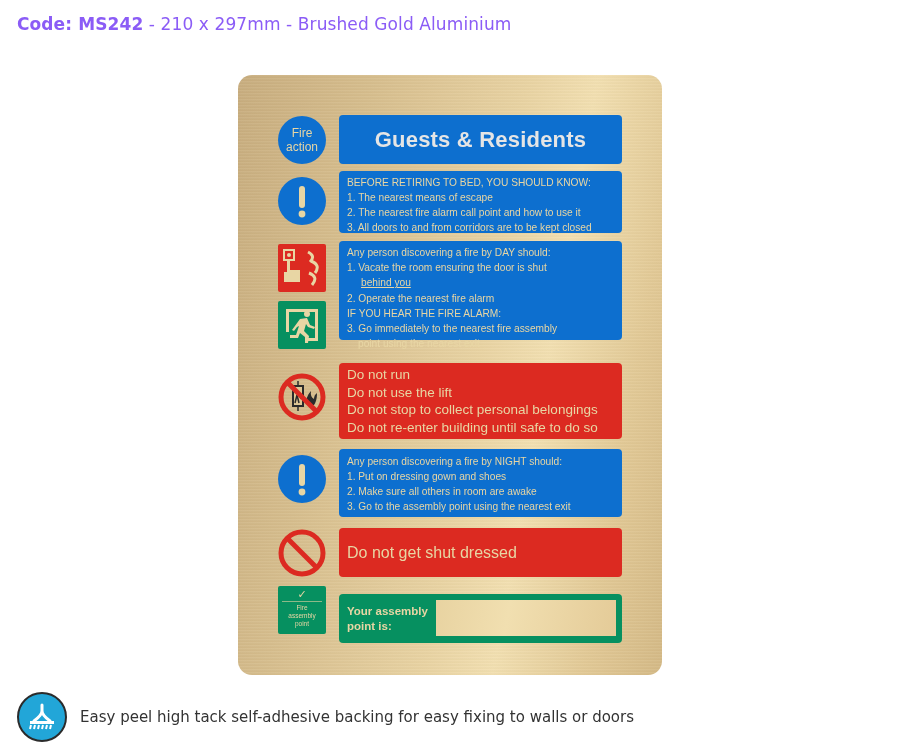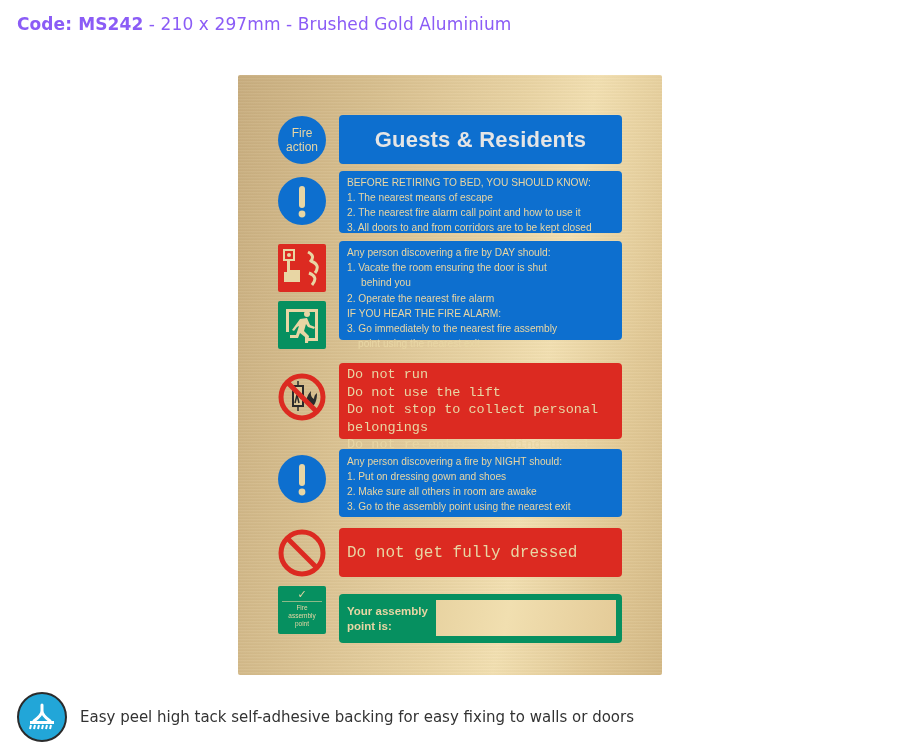--- a/index.html
+++ b/index.html
@@ -7,33 +7,33 @@
   body { position: relative; font-family: "DejaVu Sans", sans-serif; color: #333333; }
 
   .product-code {
     position: absolute; left: 17px; top: 14px;
     font-size: 17px; color: #8b5cf6; letter-spacing: 0.1px;
   }
   .product-code b { font-weight: bold; }
 
   .sign {
     position: absolute; left: 238px; top: 75px; width: 424px; height: 600px;
-    border-radius: 2px;
+    border-radius: 14px;
     background:
       repeating-linear-gradient(180deg, rgba(255,255,255,0.06) 0px, rgba(255,255,255,0.06) 1px, rgba(0,0,0,0.03) 2px, rgba(0,0,0,0) 3px),
       linear-gradient(100deg, #c8ad7e 0%, #d6bd8c 25%, #e9d3a2 55%, #f2dfb0 68%, #e2c995 85%, #d4b985 100%);
   }
 
   .icon-col { position: absolute; left: 40px; width: 48px; }
   .panel {
     position: absolute; left: 101px; width: 283px; border-radius: 4px;
     color: #e8d6a4; font-family: "Liberation Sans", sans-serif;
   }
   .blue { background: #0d6fcf; }
-  .red { background: #dc2a21; font-family: Liberation Mono, monospace; }
+  .red { background: #dc2a21; }
   .green { background: #069060; }
 
   .circle-blue {
     width: 48px; height: 48px; border-radius: 50%; background: #0d6fcf;
     display: flex; align-items: center; justify-content: center; flex-direction: column;
   }
   .fire-action-text {
     color: #e8d6a4; font-family: "Liberation Sans", sans-serif; font-size: 12px; line-height: 14px; text-align: center;
   }
 
@@ -101,21 +101,21 @@
     <svg width="48" height="48" viewBox="0 0 48 48">
       <rect width="48" height="48" rx="2" fill="#069060"></rect>
       <path d="M8 8 h32 v32 h-10 v-3 h7 v-26 h-26 v20 h-3 z" fill="#e8d6a4"></path>
       <circle cx="29" cy="13" r="3" fill="#e8d6a4"></circle>
       <path d="M22 18 l7 -1 l3 7 l5 2 l-1 2 l-6 -2 l-2 -3 l-2 7 l5 5 l-1 7 h-3 l0 -6 l-5 -4 l-2 5 h-8 v-3 h6 l3 -9 l-2 1 l-3 4 l-2 -1 z" fill="#e8d6a4"></path>
     </svg>
   </div>
   <div class="panel blue list-panel" style="top:166px; height:99px; line-height:15.2px;">
     <div class="line">Any person discovering a fire by DAY should:</div>
     <div class="line">1. Vacate the room ensuring the door is shut</div>
-    <div class="line" style="padding-left:14px;">    behind you</div>
+    <div class="line" style="padding-left:14px;text-decoration:underline;">    behind you</div>
     <div class="line">2. Operate the nearest fire alarm</div>
     <div class="line">IF YOU HEAR THE FIRE ALARM:</div>
     <div class="line">3. Go immediately to the nearest fire assembly</div>
     <div class="line" style="padding-left:11px;">   point using the nearest exit</div>
   </div>
 
   <div class="icon-col" style="top:298px;">
     <svg width="48" height="48" viewBox="0 0 48 48">
       <rect x="14" y="12" width="12" height="22" fill="#2b2b2b"></rect>
       <rect x="16" y="14" width="8" height="18" fill="#e0c896"></rect>
@@ -149,21 +149,21 @@
     <div class="line">3. Go to the assembly point using the nearest exit</div>
   </div>
 
   <div class="icon-col" style="top:454px;">
     <svg width="48" height="48" viewBox="0 0 48 48">
       <circle cx="24" cy="24" r="21" fill="none" stroke="#dc2a21" stroke-width="5"></circle>
       <line x1="9" y1="9" x2="39" y2="39" stroke="#dc2a21" stroke-width="5"></line>
     </svg>
   </div>
   <div class="panel red" style="top:453px; height:49px; display:flex; align-items:center; padding-left:8px;">
-    <span style="font-size:16px;">Do not get fully dressed</span>
+    <span style="font-size:16px;">Do not get shut dressed</span>
   </div>
 
   <div class="icon-col" style="top:511px; height:48px; background:#069060; border-radius:2px; text-align:center; color:#e8d6a4; font-family:'Liberation Sans', sans-serif;">
     <div style="font-size:11px; line-height:14px; border-bottom:1px solid rgba(232,214,164,0.6); margin:1px 4px 2px;">✓</div>
     <div style="font-size:6.5px; line-height:8px;">Fire</div>
     <div style="font-size:6.5px; line-height:8px;">assembly</div>
     <div style="font-size:6.5px; line-height:8px;">point</div>
   </div>
   <div class="panel green" style="top:519px; height:49px;">
     <div style="position:absolute; left:8px; top:10px; font-size:11.5px; line-height:15px; font-weight:bold;">

